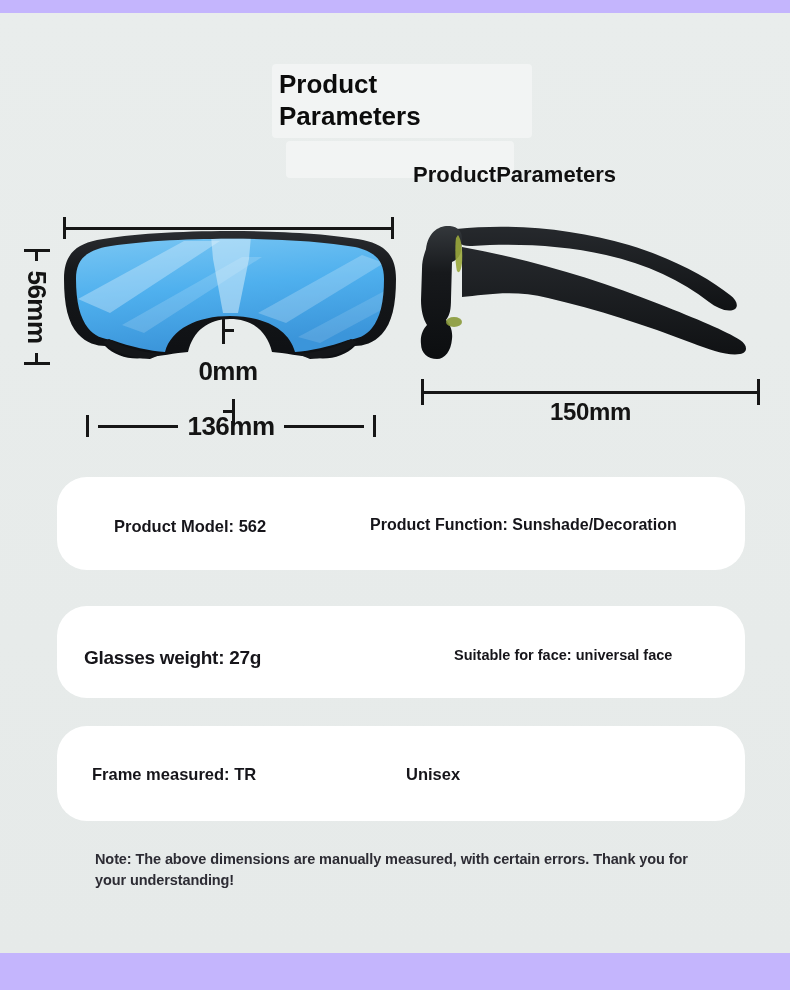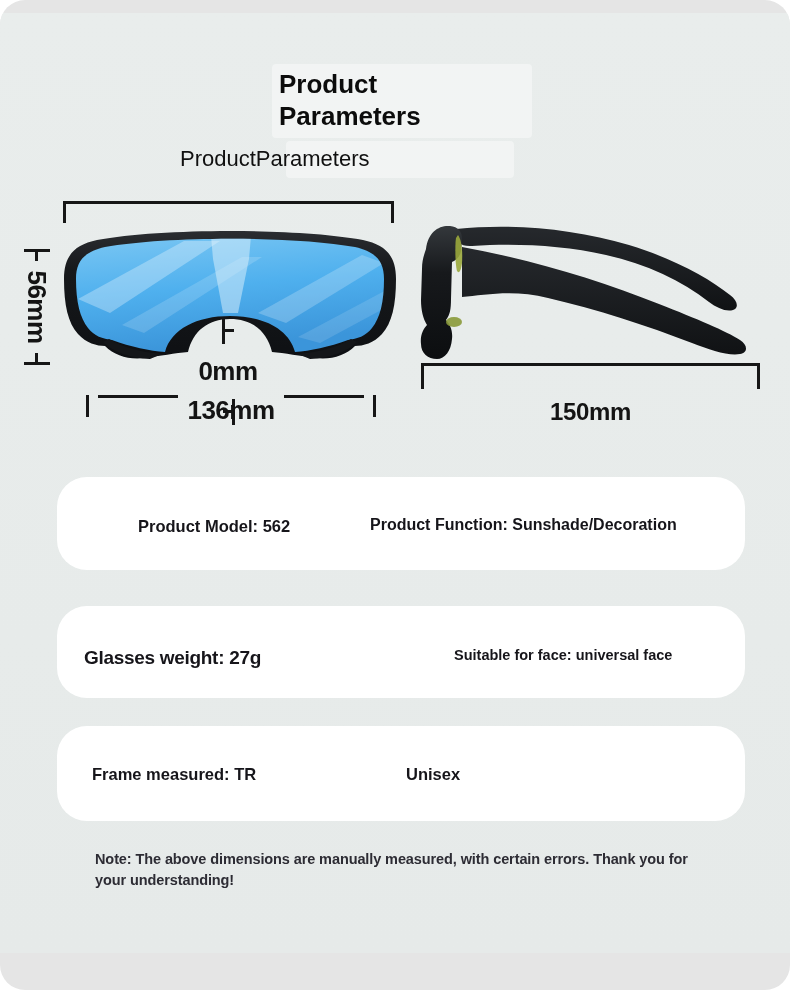--- a/index.html
+++ b/index.html
@@ -1,31 +1,31 @@
 <!DOCTYPE html>
 <html><head>
 <meta charset="utf-8">
 <style>
   html,body{margin:0;padding:0;background:#ffffff;}
-  .canvas{position:relative;width:790px;height:990px;background:#e5e5e5;overflow:hidden;
-          font-family:"Liberation Sans",sans-serif;color:#121212;border-radius:25px;}
+  .canvas{position:relative;width:790px;height:990px;background:#c4b5fd;overflow:hidden;
+          font-family:"Liberation Sans",sans-serif;color:#121212;}
   .bg{position:absolute;left:0;top:13px;width:790px;height:940px;
       background:linear-gradient(180deg,#e9edec 0%,#e6eae9 100%);}
   .hl{position:absolute;background:rgba(255,255,255,0.42);border-radius:4px;}
   .hl1{left:272px;top:64px;width:260px;height:74px;}
   .hl2{left:286px;top:141px;width:228px;height:37px;}
 
   .title{position:absolute;left:279px;top:68px;font-size:26px;line-height:32px;
          font-weight:700;color:#0c0c0c;}
-  .subtitle{position:absolute;left:180px;top:146px;width:436px;text-align:left;
-            font-size:22px;font-weight:400;color:#101010;}
+  .subtitle{position:absolute;left:180px;top:162px;width:436px;text-align:right;
+            font-size:22px;font-weight:700;color:#101010;}
 
   
   .dimtext{font-weight:700;font-size:26px;letter-spacing:-0.5px;color:#141414;white-space:nowrap;}
-  .dimrow{display:flex;}
+  .dimrow{display:flex;align-items:center;margin-top:16px;}
   .tickbar{flex:none;width:3px;height:22px;background:#161616;}
   .tickbar.tall{height:26px;}
   .hline{flex:1;height:3px;background:#161616;}
   .tick-open{flex:none;position:relative;width:13px;height:26px;}
   .tick-open::before{content:"";position:absolute;top:0;bottom:0;width:3px;background:#161616;}
   .tick-open::after{content:"";position:absolute;top:11.5px;height:3px;width:9px;background:#161616;}
   .tick-open.tl::before{left:0}.tick-open.tl::after{left:3px}
   .tick-open.tr::before{right:0}.tick-open.tr::after{right:3px}
 
   .front-view{position:absolute;left:20px;top:183px;width:380px;height:256px;}
@@ -43,21 +43,21 @@
   .dim150-row{position:absolute;left:13px;top:168px;width:339px;height:26px;}
   .dim150-text{position:absolute;left:13px;top:203px;width:339px;text-align:center;
                font-size:24px;letter-spacing:-0.3px;}
 
   .card{position:absolute;left:57px;width:688px;background:#ffffff;border-radius:30px;}
   .card1{top:477px;height:93px;}
   .card2{top:606px;height:92px;}
   .card3{top:726px;height:95px;}
   .spec{position:absolute;font-weight:700;color:#16151a;white-space:nowrap;
         top:50%;transform:translateY(-50%);}
-  .c1l{left:57px;font-size:16.5px;top:53%;margin-left:24px;}
+  .c1l{left:57px;font-size:16.5px;top:53%;}
   .c1r{left:313px;font-size:16px;top:52%;text-align:center;}
   .c2l{left:27px;font-size:19px;letter-spacing:-0.3px;top:56%;}
   .c2r{left:349px;font-size:14.5px;top:53%;margin-left:48px;}
   .c3l{left:35px;font-size:16.5px;}
   .c3r{left:349px;font-size:16.5px;}
 
   .note{position:absolute;left:95px;top:849px;width:676px;font-size:14.5px;
         font-weight:700;line-height:21px;color:#2d2c34;letter-spacing:-0.1px;}
 </style>
 </head>

